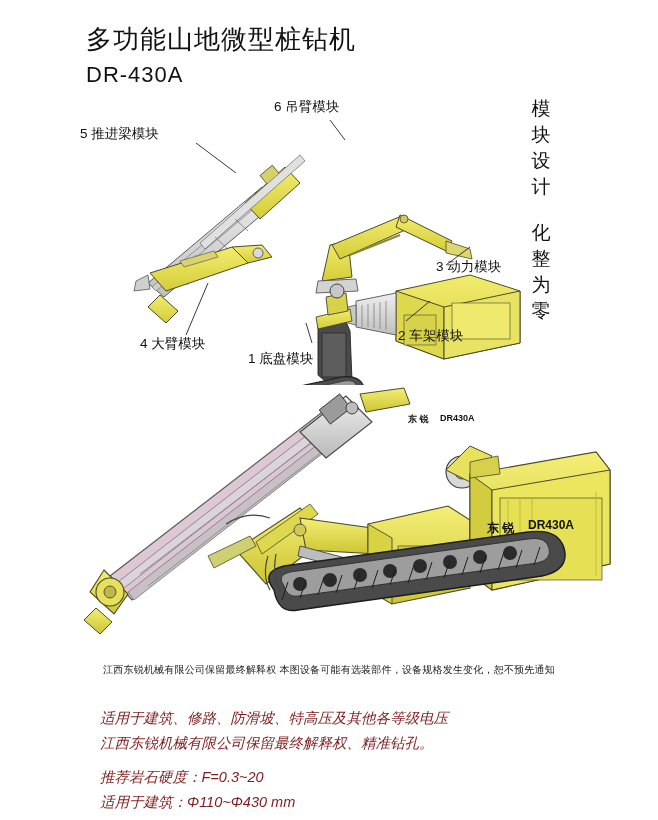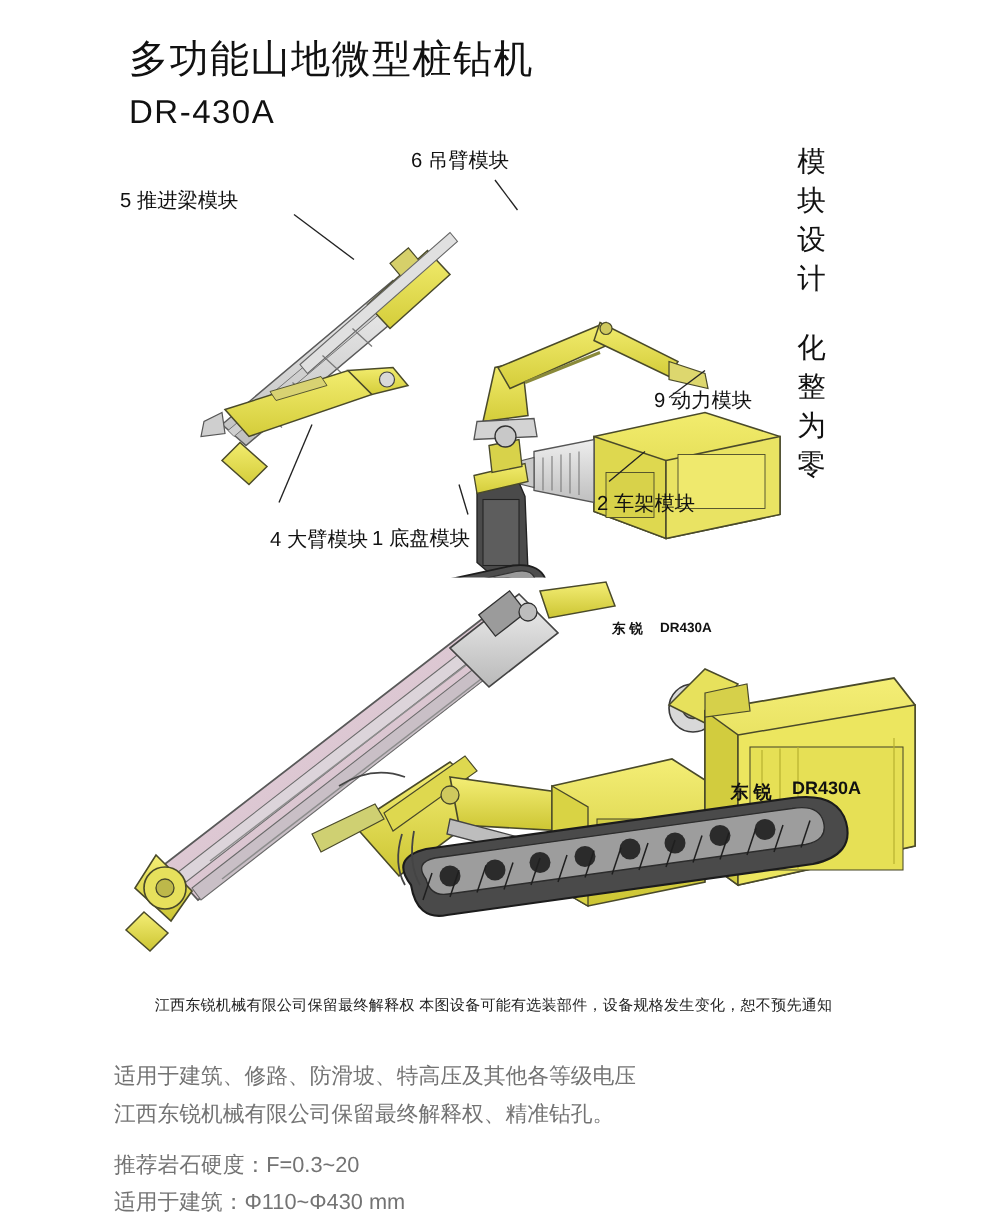--- a/index.html
+++ b/index.html
@@ -72,25 +72,26 @@
     left: 0; top: 663px;
     width: 658px;
     text-align: center;
     font-size: 10px;
     color: #222;
     letter-spacing: 0.2px;
   }
   
   .copy {
     position: absolute;
-    left: 76px;
+    left: 100px;
     font-size: 14.5px;
     line-height: 25px;
-    color: #737373;
+    color: #7f1d1d;
     white-space: nowrap;
+    font-style: italic;
   }
   .copy.l1 { top: 706px; }
   .copy.l2 { top: 731px; }
   .copy.l3 { top: 765px; }
   .copy.l4 { top: 790px; }
   
   .brand-text {
     position: absolute;
     font-size: 9px;
     color: #111;
@@ -225,22 +226,22 @@
         <line x1="312" y1="248" x2="306" y2="228"></line>
 
         <line x1="406" y1="226" x2="430" y2="206"></line>
 
         <line x1="446" y1="170" x2="470" y2="152"></line>
       </g>
     </svg>
 
     <div class="callout" style="left:274px; top:3px;">6 吊臂模块</div>
     <div class="callout" style="left:80px;  top:30px;">5 推进梁模块</div>
-    <div class="callout" style="left:140px; top:256px;margin-left:40px;">4 大臂模块</div>
-    <div class="callout" style="left:436px; top:163px;">9 动力模块</div>
+    <div class="callout" style="left:140px; top:240px;">4 大臂模块</div>
+    <div class="callout" style="left:436px; top:163px;">3 动力模块</div>
     <div class="callout" style="left:398px; top:232px;">2 车架模块</div>
     <div class="callout" style="left:248px; top:255px;">1 底盘模块</div>
 
     <div class="brand-text" style="left:408px; top:318px;">东 锐</div>
     <div class="brand-text" style="left:440px; top:318px;">DR430A</div>
   </div>
 
   <div class="machine">
     <svg width="658" height="285" viewBox="0 0 658 285">
       <defs>

